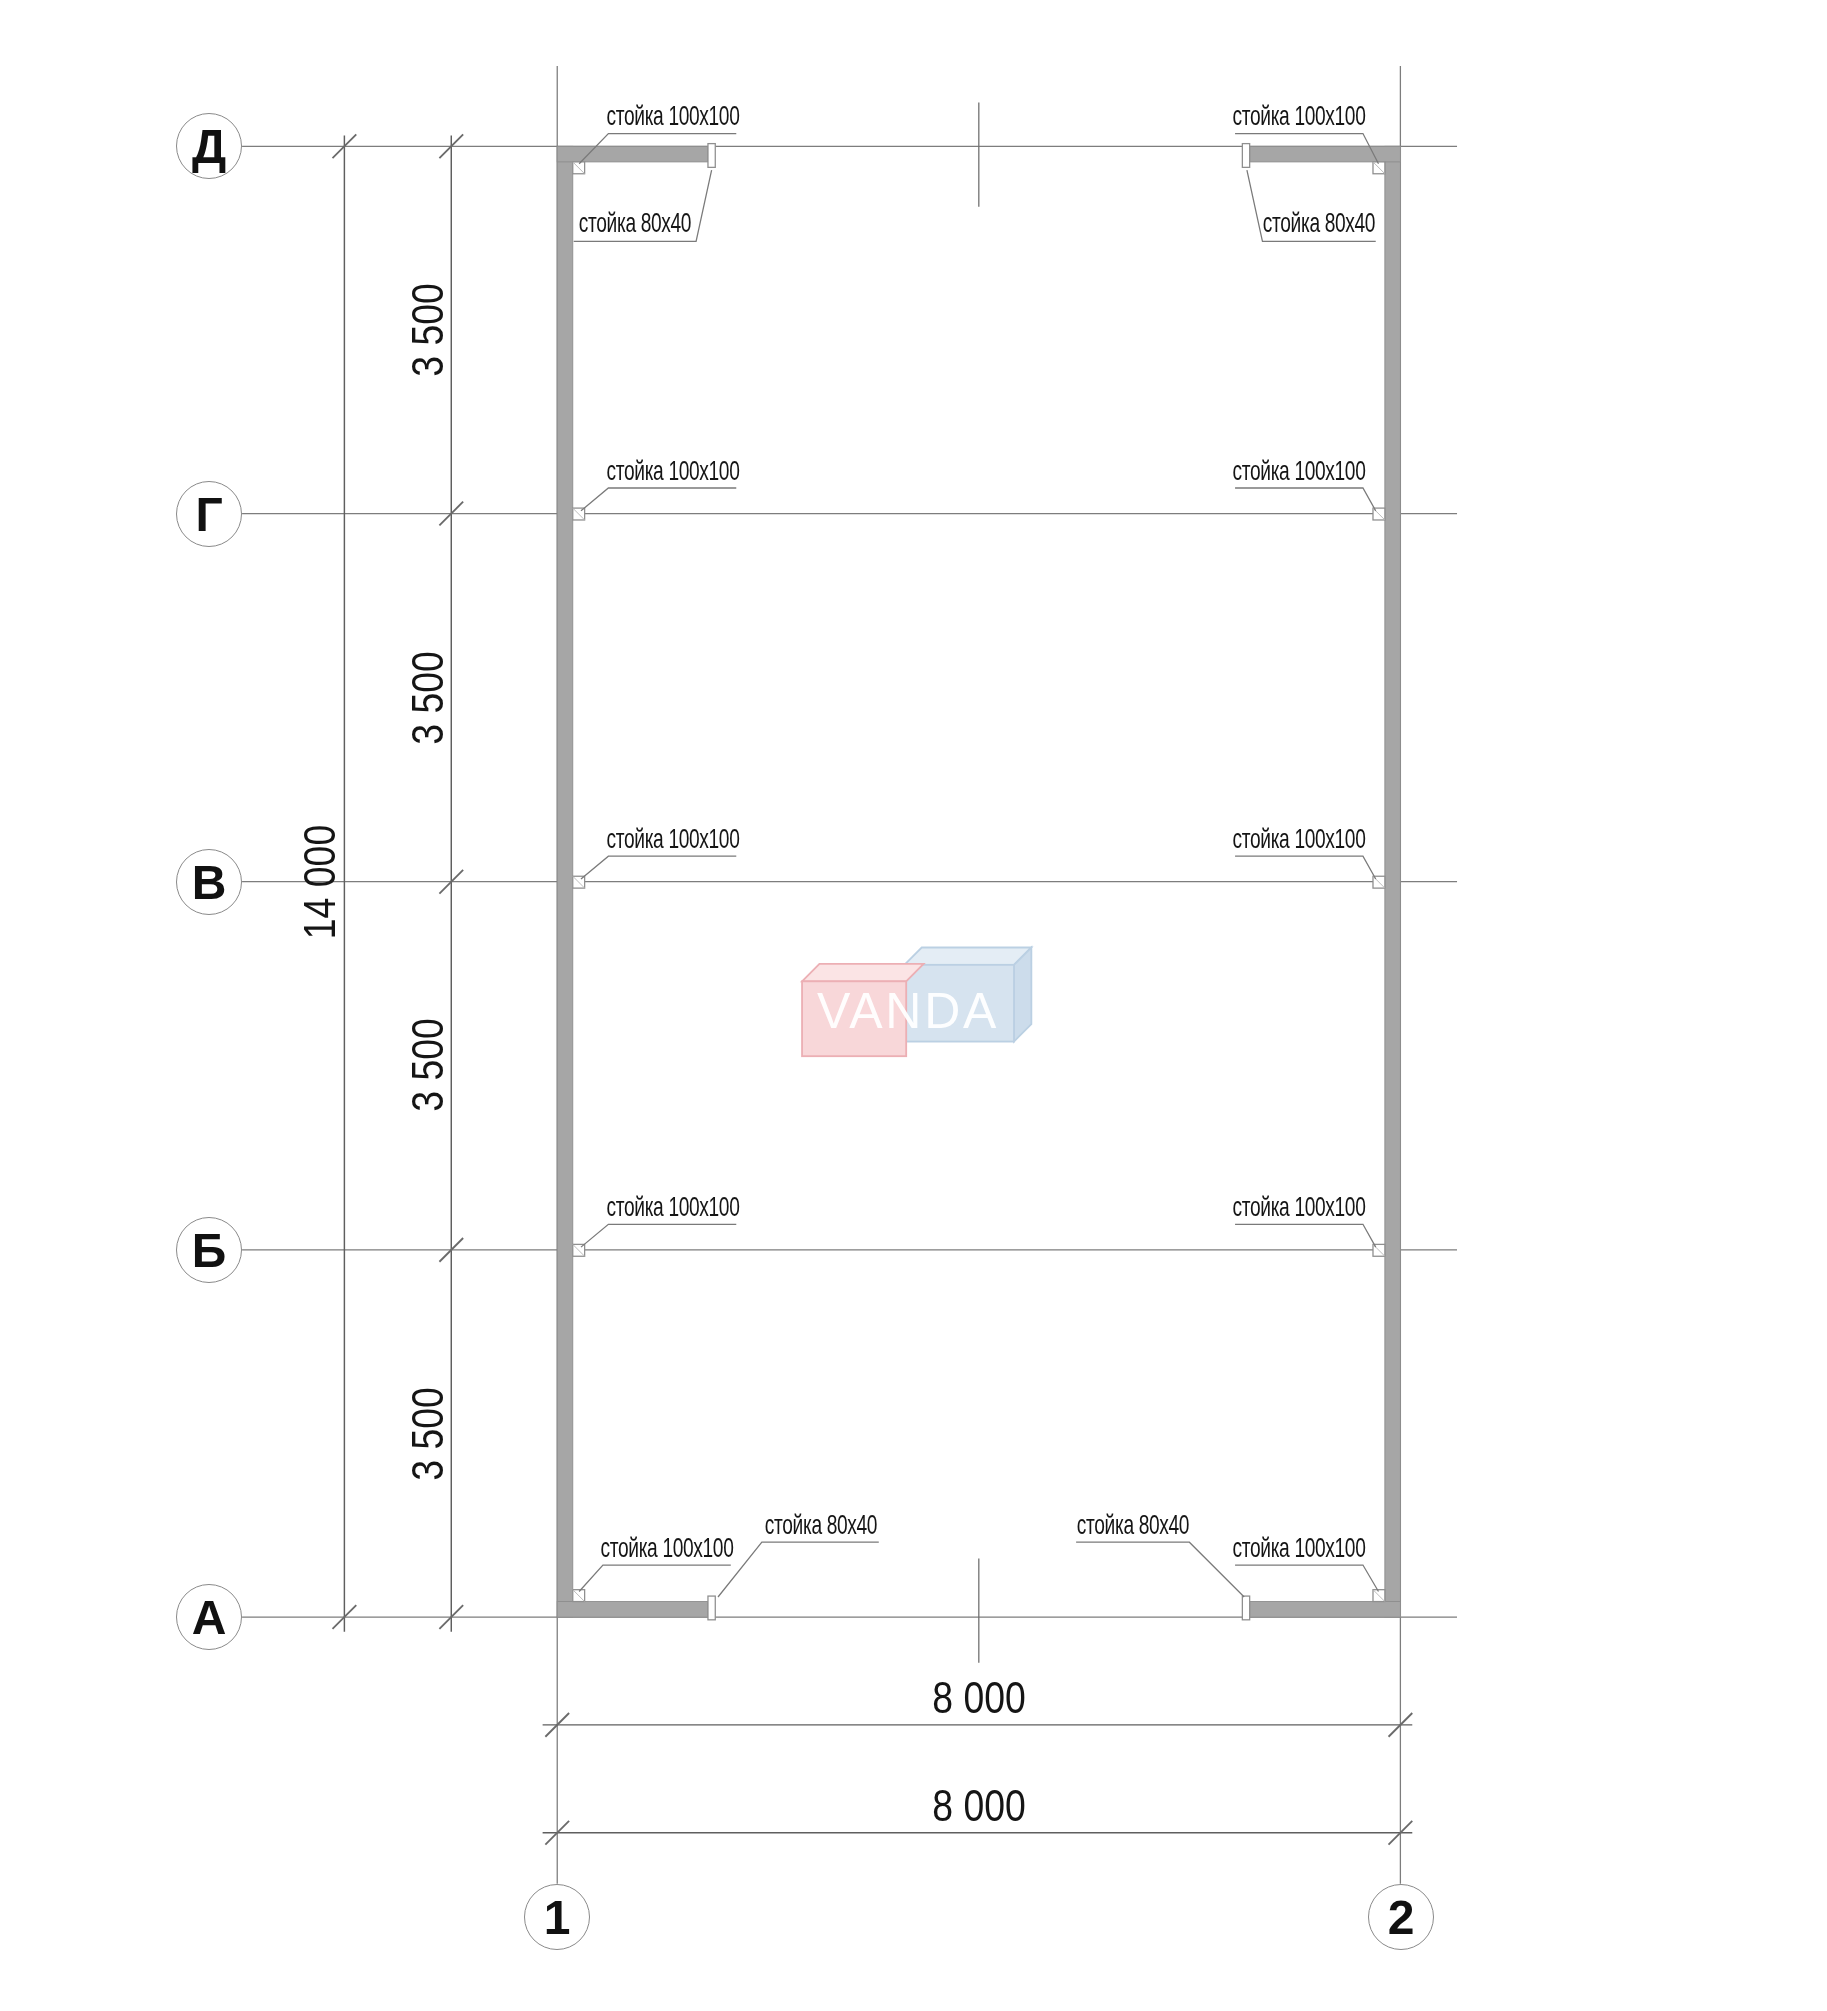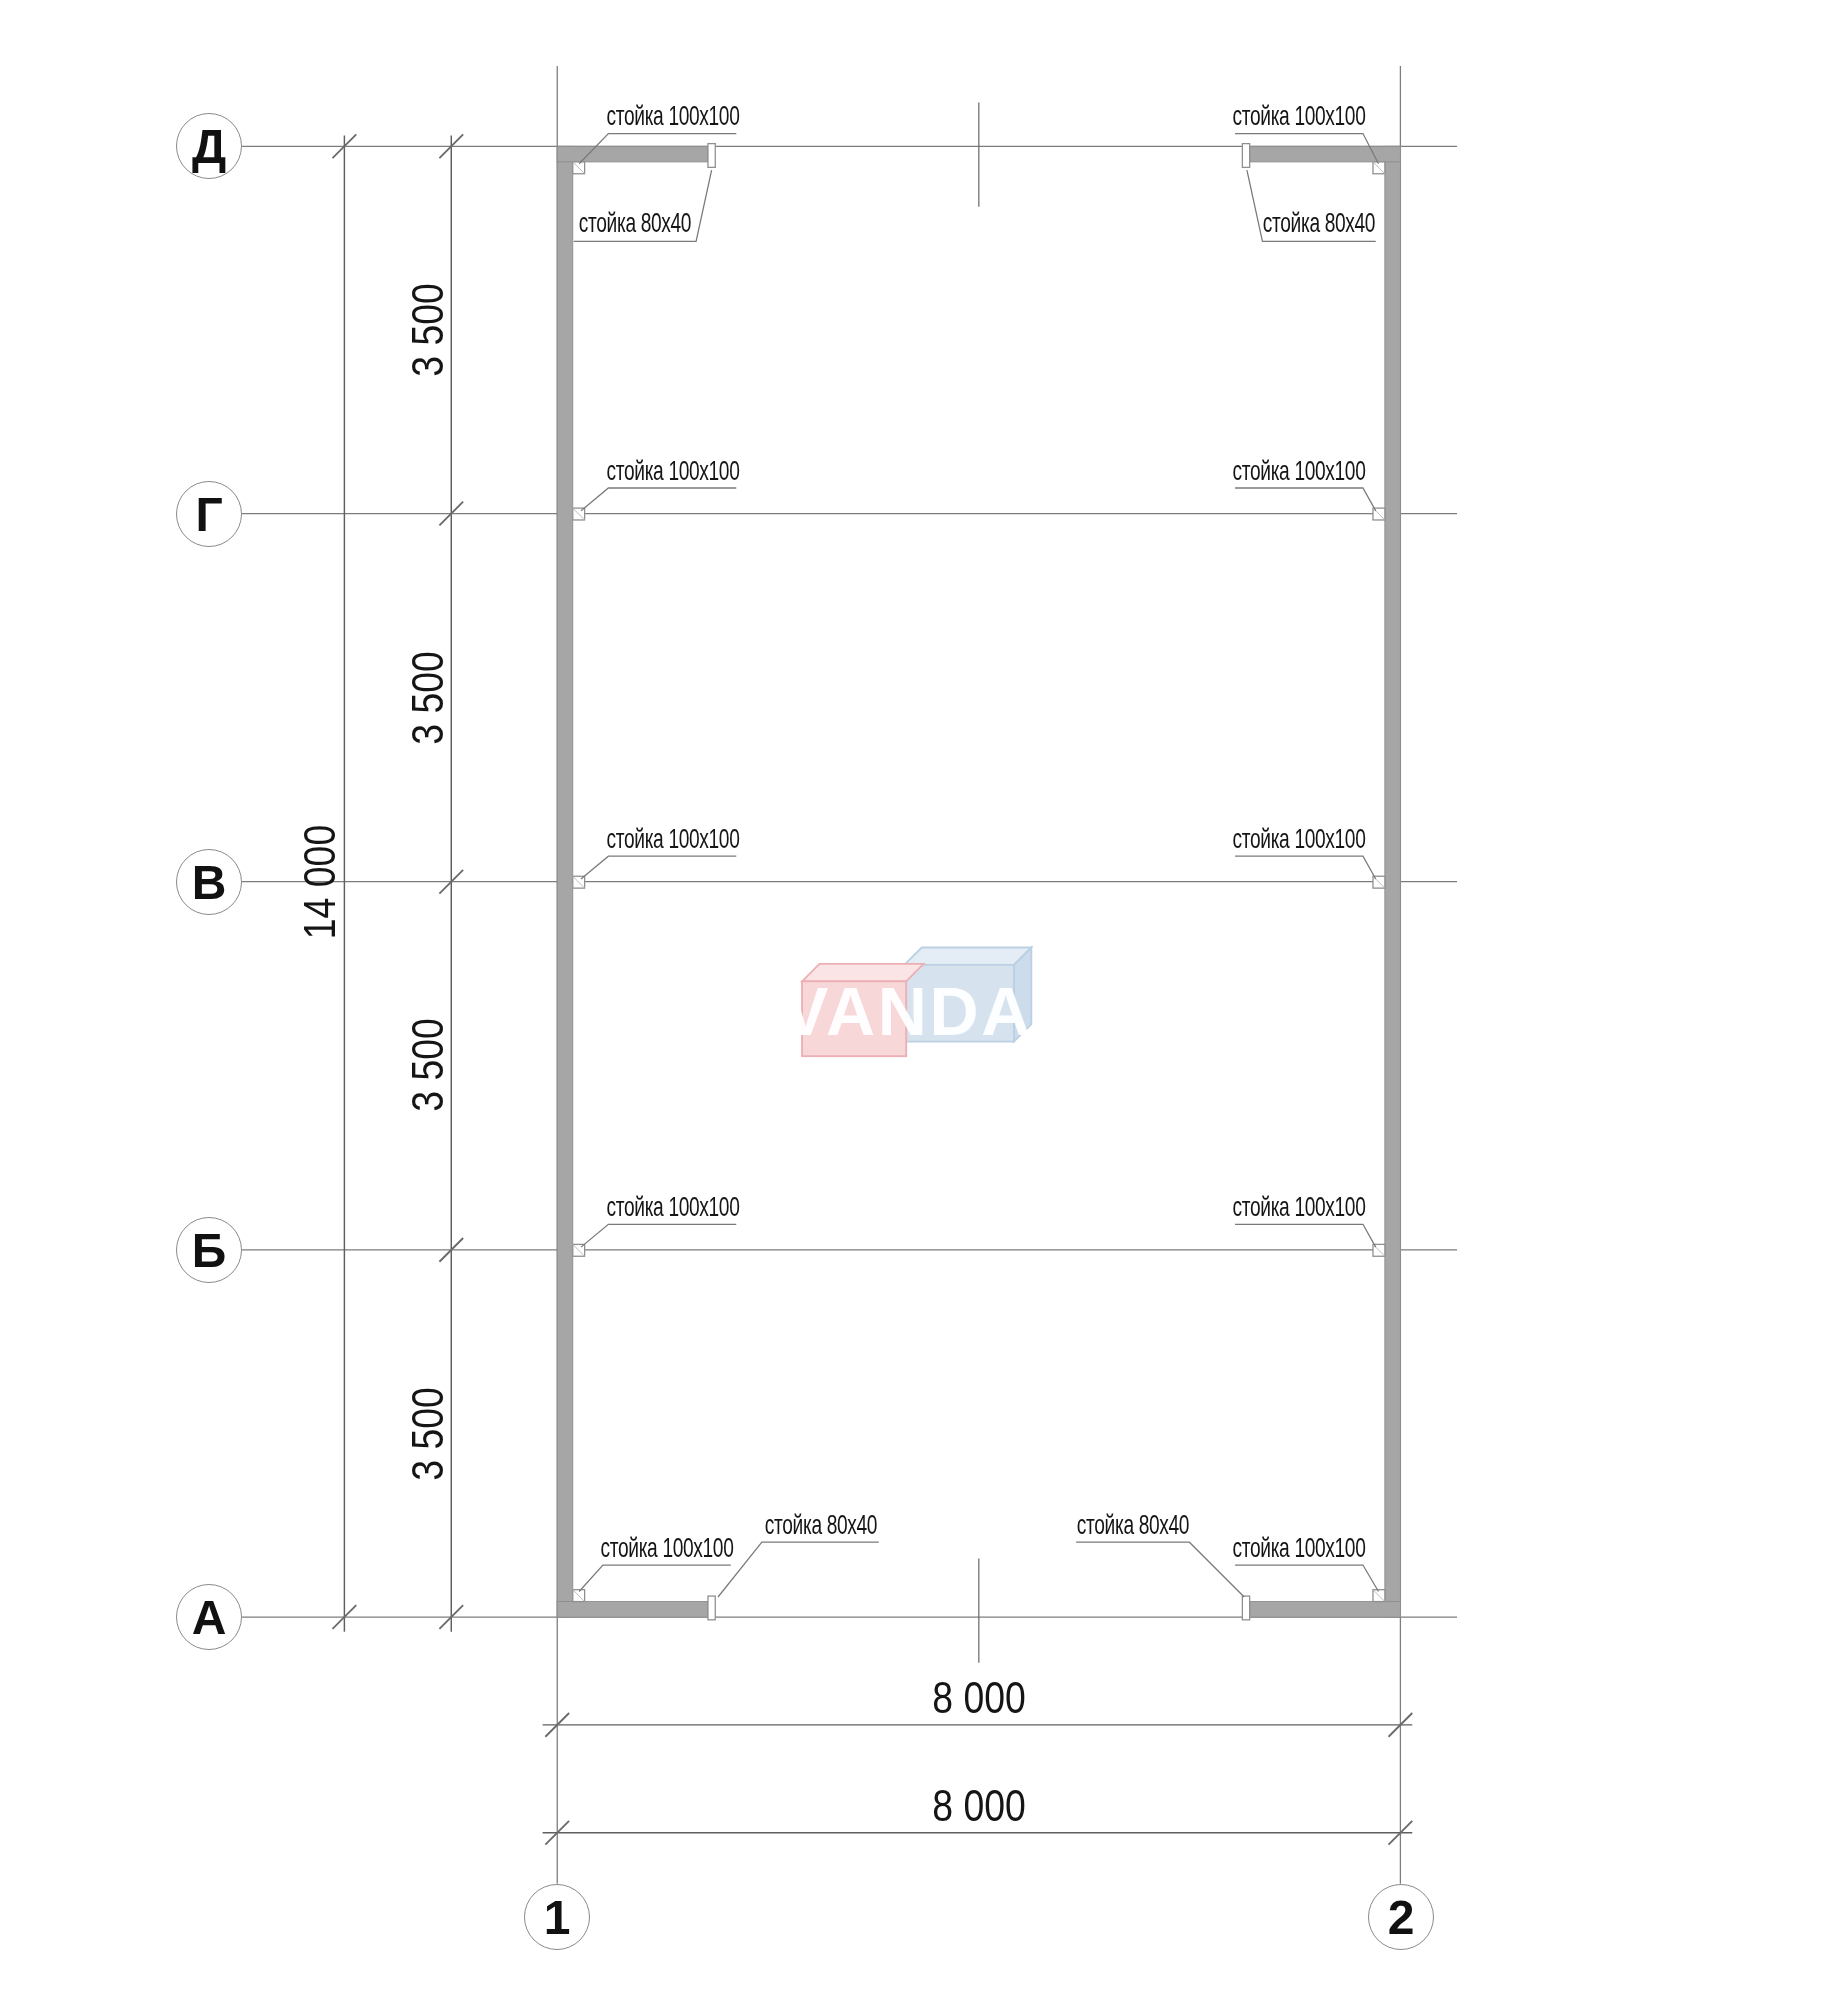--- a/index.html
+++ b/index.html
@@ -26,21 +26,21 @@
     position:absolute; white-space:nowrap; color:#151515;
     font-size:27.4px; letter-spacing:-0.5px;
     transform:translate(-50%,-50%) scaleX(.7);
   }
   .dimtext, .dimtext-v {
     position:absolute; white-space:nowrap; color:#151515; font-size:44px;
   }
   .dimtext   { transform:translate(-50%,-50%) scaleX(.85); }
   .dimtext-v { transform:translate(-50%,-50%) rotate(-90deg) scaleX(.85); }
   .wm-text {
-    position:absolute; white-space:nowrap; font-weight:bold; font-size:68px;
+    position:absolute; white-space:nowrap; font-weight:normal; font-size:50px;
     letter-spacing:2.7px; color:rgba(255,255,255,.95);
     transform:translate(-50%,-50%);
   }
 </style>
 </head>
 <body>
 
 <div class="plan">
 
   <svg class="layer" width="1827" height="2011" viewBox="0 0 2000 2201">

